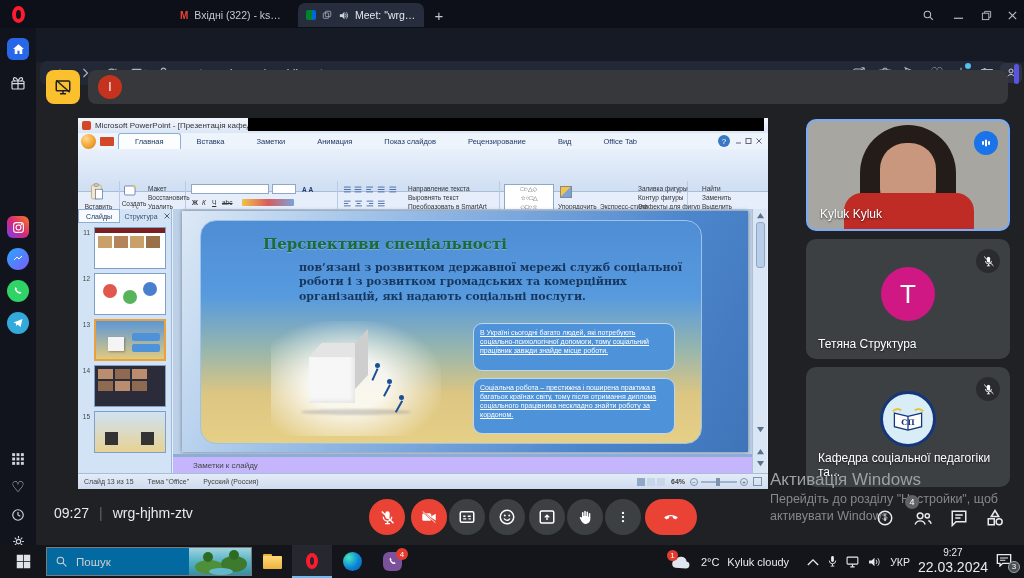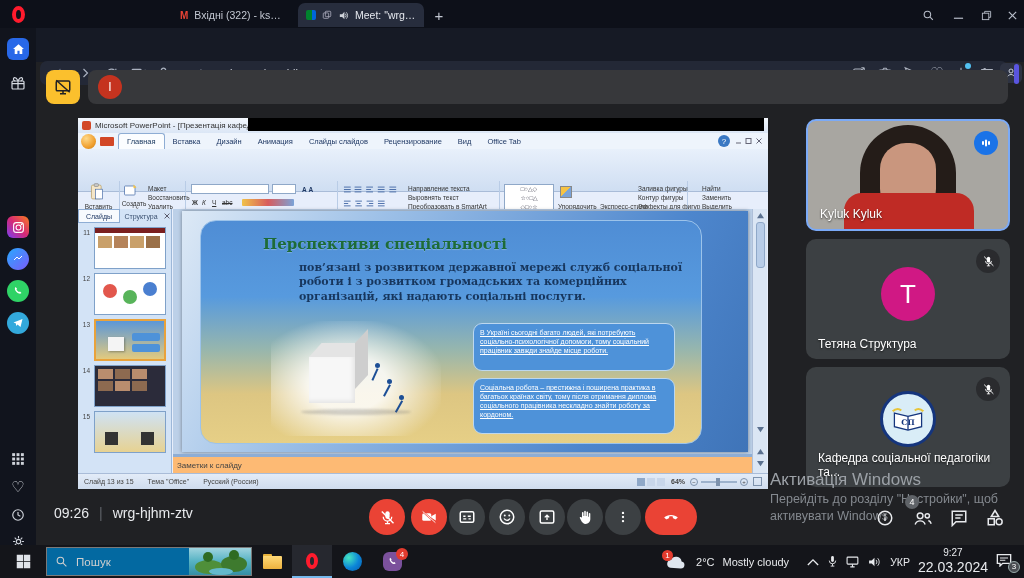--- a/index.html
+++ b/index.html
@@ -18,21 +18,21 @@
   #osidebar{left:0;top:28px;width:36px;height:517px;background:#11141d}
   .sbi{left:7px;width:22px;height:22px;border-radius:6px}
   
   .tile{left:806px;width:204px;border-radius:10px;background:#3c4043;overflow:hidden}
   .tname{position:absolute;left:12px;bottom:8px;color:#fff;font-size:12px;text-shadow:0 1px 2px rgba(0,0,0,.7)}
   .micoff{position:absolute;top:10px;right:10px;width:24px;height:24px;border-radius:50%;background:rgba(32,33,36,.65)}
   .mbtn{top:499px;width:36px;height:36px;border-radius:50%;background:#3c4043}
   .mbtn.red{background:#ea4335}
   
   #ppt{left:78px;top:118px;width:690px;height:371px;background:#e7eefb;font-family:"Liberation Sans",sans-serif}
-  .ptab{height:16px;font-size:7.5px;color:#1f3864;padding:0 8px;display:flex;align-items:center}
+  .ptab{height:16px;font-size:7.5px;color:#1f3864;padding:0 16px;display:flex;align-items:center}
   .ptab.active{background:#fbfdff;border:1px solid #8eadd4;border-bottom:none;border-radius:3px 3px 0 0;color:#17365d}
   .rgroup{position:absolute;top:32px;height:40px;border-right:1px solid #b9cce6}
   .glabel{position:absolute;bottom:0;left:0;right:0;text-align:center;font-size:6.5px;color:#51678a}
   .r6{font-size:6.5px;color:#333;line-height:1.45;white-space:nowrap}
   .thumbnum{position:absolute;left:0;width:12px;text-align:right;font-size:6.5px;color:#444}
   .thumb{position:absolute;left:16px;width:72px;height:42px;background:#fff;border:1px solid #7fa1c9}
   .thumb.sel{border:2px solid #e9a23b}
   .bluebox{position:absolute;left:272px;width:202px;background:#4e92d9;border:1px solid #bcd7ef;border-radius:9px;color:#fff;font-size:7px;line-height:1.3;padding:4px 6px;text-decoration:underline}
   
   #taskbar{left:0;top:545px;width:1024px;height:33px;background:#14151a}
@@ -249,23 +249,23 @@
     <span style="width:9px;height:9px;background:#d24726;border-radius:2px;flex:none"></span>
     <span class="ell" style="font-size:8px;color:#333">Microsoft PowerPoint - [Презентація кафедра соц педагогіки та соц роботи]</span>
   </div>
   <div class="ab" style="left:170px;top:0;width:516px;height:13px;background:#000"></div>
 
   <div class="ab fx" style="left:0;top:15px;width:690px;height:16px;background:#eef4fc">
     <span class="cc" style="width:15px;height:15px;margin-left:3px;border-radius:50%;background:radial-gradient(circle at 35% 30%,#ffd98a,#f0a030 60%,#c97a10);flex:none"></span>
     <span style="width:14px;height:9px;margin:0 4px;background:#d24726;border-radius:1px;flex:none"></span>
     <span class="ptab active">Главная</span>
     <span class="ptab">Вставка</span>
-    <span class="ptab">Дизайн</span>
+    <span class="ptab">Заметки</span>
     <span class="ptab">Анимация</span>
-    <span class="ptab">Слайды слайдов</span>
+    <span class="ptab">Показ слайдов</span>
     <span class="ptab">Рецензирование</span>
     <span class="ptab">Вид</span>
     <span class="ptab">Office Tab</span>
     <span class="cc" style="margin-left:auto;width:12px;height:12px;border-radius:50%;background:#3a78c3;color:#fff;font-size:8px;flex:none">?</span>
     <svg width="30" height="10" viewBox="0 0 60 20" style="margin:0 4px;flex:none">
         <path d="M4 14h10" stroke="#667" stroke-width="2"></path>
         <rect x="24" y="5" width="10" height="10" fill="none" stroke="#667" stroke-width="2"></rect>
         <path d="M45 5l10 10M55 5l-10 10" stroke="#667" stroke-width="2"></path>
       </svg>
   </div>
@@ -429,21 +429,21 @@
         <polygon points="1,1 9,1 5,7" fill="#5a708f"></polygon>
       </svg>
     <svg width="9" height="7" viewBox="0 0 10 8" style="position:absolute;bottom:18px;left:3px">
         <polygon points="5,1 9,7 1,7" fill="#5a708f"></polygon>
       </svg>
     <svg width="9" height="7" viewBox="0 0 10 8" style="position:absolute;bottom:6px;left:3px">
         <polygon points="1,1 9,1 5,7" fill="#5a708f"></polygon>
       </svg>
   </div>
 
-  <div class="ab fx" style="left:95px;top:336px;width:579px;height:19px;background:#fdba74;border-top:3px solid #8eadd4;padding-left:4px">
+  <div class="ab fx" style="left:95px;top:336px;width:579px;height:19px;background:#c4b5fd;border-top:3px solid #8eadd4;padding-left:20px">
     <span style="font-size:8px;color:#444">Заметки к слайду</span>
   </div>
 
   <div class="ab fx" style="left:0;top:355px;width:690px;height:16px;background:linear-gradient(#e3ecf8,#cfdcee);border-top:1px solid #a9bcd8;font-size:7px;color:#444">
     <span style="margin-left:6px">Слайд 13 из 15</span>
     <span style="margin-left:14px">Тема "Office"</span>
     <span style="margin-left:14px">Русский (Россия)</span>
     <span style="margin-left:auto;display:flex;gap:2px">
         <i style="width:8px;height:8px;background:#8fa8c8"></i>
         <i style="width:8px;height:8px;background:#c8d6ea"></i>
@@ -502,21 +502,21 @@
       </svg>
   </span>
   <span class="tname">Кафедра соціальної педагогіки та...</span>
 </div>
 
 <div class="ab" style="left:770px;top:470px;font-size:17px;color:#9ba0a6">Активація Windows</div>
 <div class="ab" style="left:770px;top:492px;font-size:12.5px;color:#84898f">Перейдіть до розділу "Настройки", щоб</div>
 <div class="ab" style="left:770px;top:509px;font-size:12.5px;color:#84898f">активувати Windows</div>
 
 <div class="ab fx" style="left:54px;top:505px;gap:10px;color:#e8eaed;font-size:14px">
-  <span>09:26</span>
+  <span>09:27</span>
   <span style="color:#5f6368">|</span>
   <span>wrg-hjhm-ztv</span>
 </div>
 <div class="ab cc mbtn red" style="left:369px">
   <svg width="17" height="17" viewBox="0 0 24 24">
       <path d="M12 3a3 3 0 0 0-3 3v5a3 3 0 0 0 6 0V6a3 3 0 0 0-3-3z" fill="#fff"></path>
       <path d="M6 11a6 6 0 0 0 12 0M12 17v3.5M8.5 20.5h7" stroke="#fff" stroke-width="1.8" fill="none"></path>
       <path d="M4 3.5L20.5 20" stroke="#fff" stroke-width="2"></path>
     </svg>
 </div>
@@ -643,21 +643,21 @@
     <span class="badge" style="right:4px;top:3px;width:12px;height:12px;background:#e33b2e;font-size:8px">4</span>
   </div>
   <div class="fx" style="margin-left:auto;gap:8px;padding-right:6px">
     <span style="position:relative;width:24px;height:18px">
       <svg width="24" height="16" viewBox="0 0 30 20" style="position:absolute;bottom:0">
           <path d="M8 16a5 5 0 0 1 .8-9.9A7 7 0 0 1 22 8a4.5 4.5 0 0 1-1 8.9z" fill="#dfe6ef"></path>
         </svg>
       <span class="badge" style="left:-2px;top:-3px;width:11px;height:11px;background:#e33b2e;font-size:8px">1</span>
     </span>
     <span class="tray">2°C</span>
-    <span class="tray" style="margin-right:10px">Mostly cloudy</span>
+    <span class="tray" style="margin-right:10px">Kyluk cloudy</span>
     <svg width="12" height="8" viewBox="0 0 14 9">
         <path d="M1 8l6-6 6 6" fill="none" stroke="#e8eaed" stroke-width="1.6"></path>
       </svg>
     <svg width="11" height="13" viewBox="0 0 24 28">
         <rect x="9" y="2" width="6" height="13" rx="3" fill="#e8eaed"></rect>
         <path d="M5 12a7 7 0 0 0 14 0M12 19v5M8 24h8" stroke="#e8eaed" stroke-width="2" fill="none"></path>
       </svg>
     <svg width="14" height="12" viewBox="0 0 26 22">
         <rect x="2" y="2" width="20" height="13" rx="1.5" fill="none" stroke="#e8eaed" stroke-width="2"></rect>
         <path d="M8 20h8M12 15v5" stroke="#e8eaed" stroke-width="2"></path>

